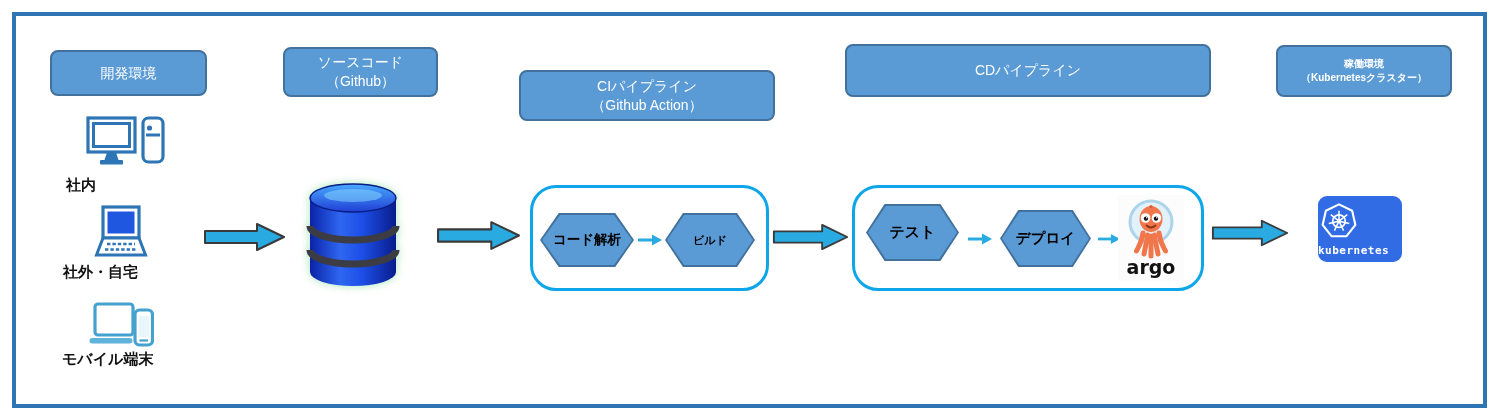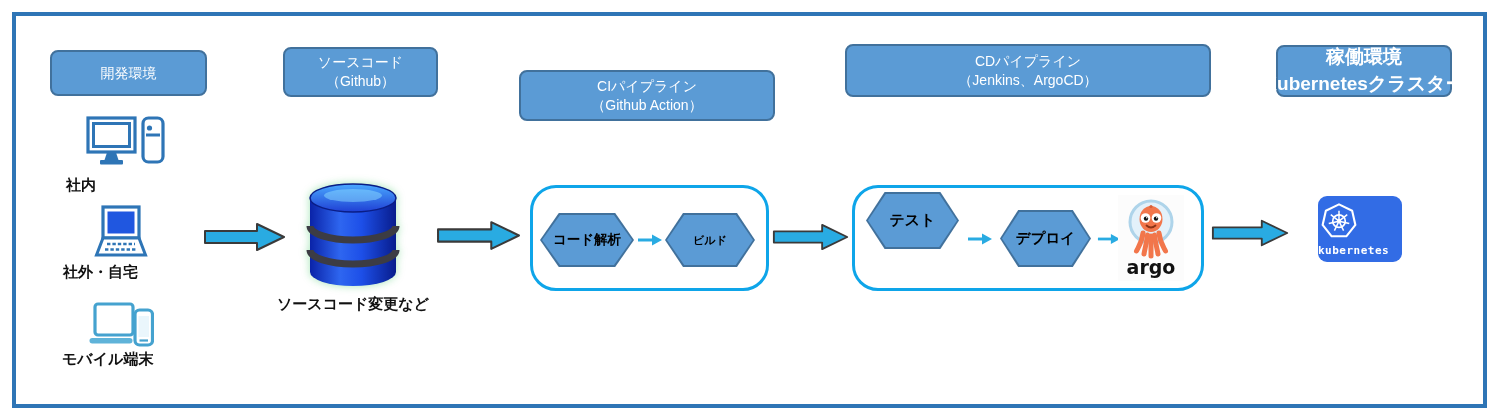--- a/index.html
+++ b/index.html
@@ -6,21 +6,21 @@
   .canvas{
     position:relative;width:1499px;height:420px;background:#ffffff;overflow:hidden;
     font-family:"Liberation Sans","DejaVu Sans",sans-serif;
   }
   .frame{position:absolute;inset:12px;border:4px solid #2e75b6;background:#fff;}
   .header{
     position:absolute;background:#5b9bd5;border:2px solid #41719c;border-radius:8px;
     color:#fff;display:flex;flex-direction:column;align-items:center;justify-content:center;
     font-size:14px;line-height:1.35;text-align:center;
   }
-  .header.bold{font-weight:bold;font-size:19px;line-height:1.4;}
+  .header.bold{font-weight:bold;font-size:10px;line-height:1.4;}
   .header .hline{white-space:nowrap;}
   .dev-label{
     position:absolute;color:#111;font-weight:bold;font-size:15px;text-align:left;
   }
   .big-arrow,.icon-svg{position:absolute;display:block;}
   .pipe-box{
     position:absolute;background:#fff;border:3px solid #0ea5e9;border-radius:26px;
   }
   .hex{position:absolute;display:flex;align-items:center;justify-content:center;}
   .hex-fill{
@@ -60,21 +60,20 @@
   <div class="header" style="left:283px;top:47px;width:151px;height:46px;">
     <span class="hline">ソースコード</span>
     <span class="hline">（Github）</span>
   </div>
   <div class="header" style="left:519px;top:46px;width:252px;height:47px;margin-top:24px;">
     <span class="hline">CIパイプライン</span>
     <span class="hline">（Github Action）</span>
   </div>
   <div class="header" style="left:845px;top:44px;width:362px;height:49px;">
     <span class="hline">CDパイプライン</span>
-    <span class="hline">（Jenkins、ArgoCD）</span>
   </div>
   <div class="header bold" style="left:1276px;top:45px;width:172px;height:48px;">
     <span class="hline">稼働環境</span>
     <span class="hline">（Kubernetesクラスター）</span>
   </div>
 
   <svg class="icon-svg" style="left:86px;top:116px;" width="80" height="54" viewBox="0 0 80 54">
     <rect x="2" y="2" width="47" height="34" fill="#fff" stroke="#2e75b6" stroke-width="3.2"></rect>
     <rect x="7.5" y="7.5" width="36" height="23" fill="#fff" stroke="#2e75b6" stroke-width="3"></rect>
     <polygon points="21,36.5 30,36.5 32.5,44 18.5,44" fill="#2e75b6"></polygon>
@@ -128,39 +127,38 @@
         <stop offset="0" stop-color="#49a9ff"></stop>
         <stop offset="1" stop-color="#1f3fd4"></stop>
       </linearGradient>
     </defs>
     <path d="M7,16 L7,90 A43,14 0 0 0 93,90 L93,16 Z" fill="url(#dbBody)"></path>
     <path d="M7,44 A43,14 0 0 0 93,44" stroke="#3c3c44" stroke-width="7" fill="none"></path>
     <path d="M7,68 A43,14 0 0 0 93,68" stroke="#3c3c44" stroke-width="7" fill="none"></path>
     <ellipse cx="50" cy="16" rx="43" ry="14" fill="url(#dbTop)" stroke="#0a1d86" stroke-width="1.5"></ellipse>
     <ellipse cx="50" cy="13.5" rx="29" ry="6.5" fill="rgba(140,220,255,0.5)"></ellipse>
   </svg>
-  <div class="db-label" style="left:275px;top:295px;width:156px;">ソースコード変更など</div>
 
   <div class="pipe-box" style="left:530px;top:185px;width:233px;height:100px;">
     <div class="hex" style="left:7px;top:25px;width:94px;height:54px;">
       <div class="hex-fill"></div>
       <span class="hex-label" style="font-size:13.5px;">コード解析</span>
     </div>
     <svg class="small-arrow" style="left:104px;top:45px;" width="26" height="14" viewBox="0 0 26 14">
       <line x1="1" y1="7" x2="16" y2="7" stroke="#29abe2" stroke-width="3"></line>
       <polygon points="15,1.5 25,7 15,12.5" fill="#29abe2"></polygon>
     </svg>
     <div class="hex" style="left:132px;top:25px;width:90px;height:54px;">
       <div class="hex-fill"></div>
       <span class="hex-label">ビルド</span>
     </div>
   </div>
 
   <div class="pipe-box" style="left:852px;top:185px;width:346px;height:100px;">
-    <div class="hex" style="left:11px;top:4px;width:93px;height:57px;">
+    <div class="hex" style="left:11px;top:16px;width:93px;height:57px;">
       <div class="hex-fill"></div>
       <span class="hex-label" style="font-size:15px;">テスト</span>
     </div>
     <svg class="small-arrow" style="left:112px;top:44px;" width="26" height="14" viewBox="0 0 26 14">
       <line x1="1" y1="7" x2="16" y2="7" stroke="#29abe2" stroke-width="3"></line>
       <polygon points="15,1.5 25,7 15,12.5" fill="#29abe2"></polygon>
     </svg>
     <div class="hex" style="left:145px;top:22px;width:91px;height:57px;">
       <div class="hex-fill"></div>
       <span class="hex-label" style="font-size:14.5px;">デプロイ</span>

